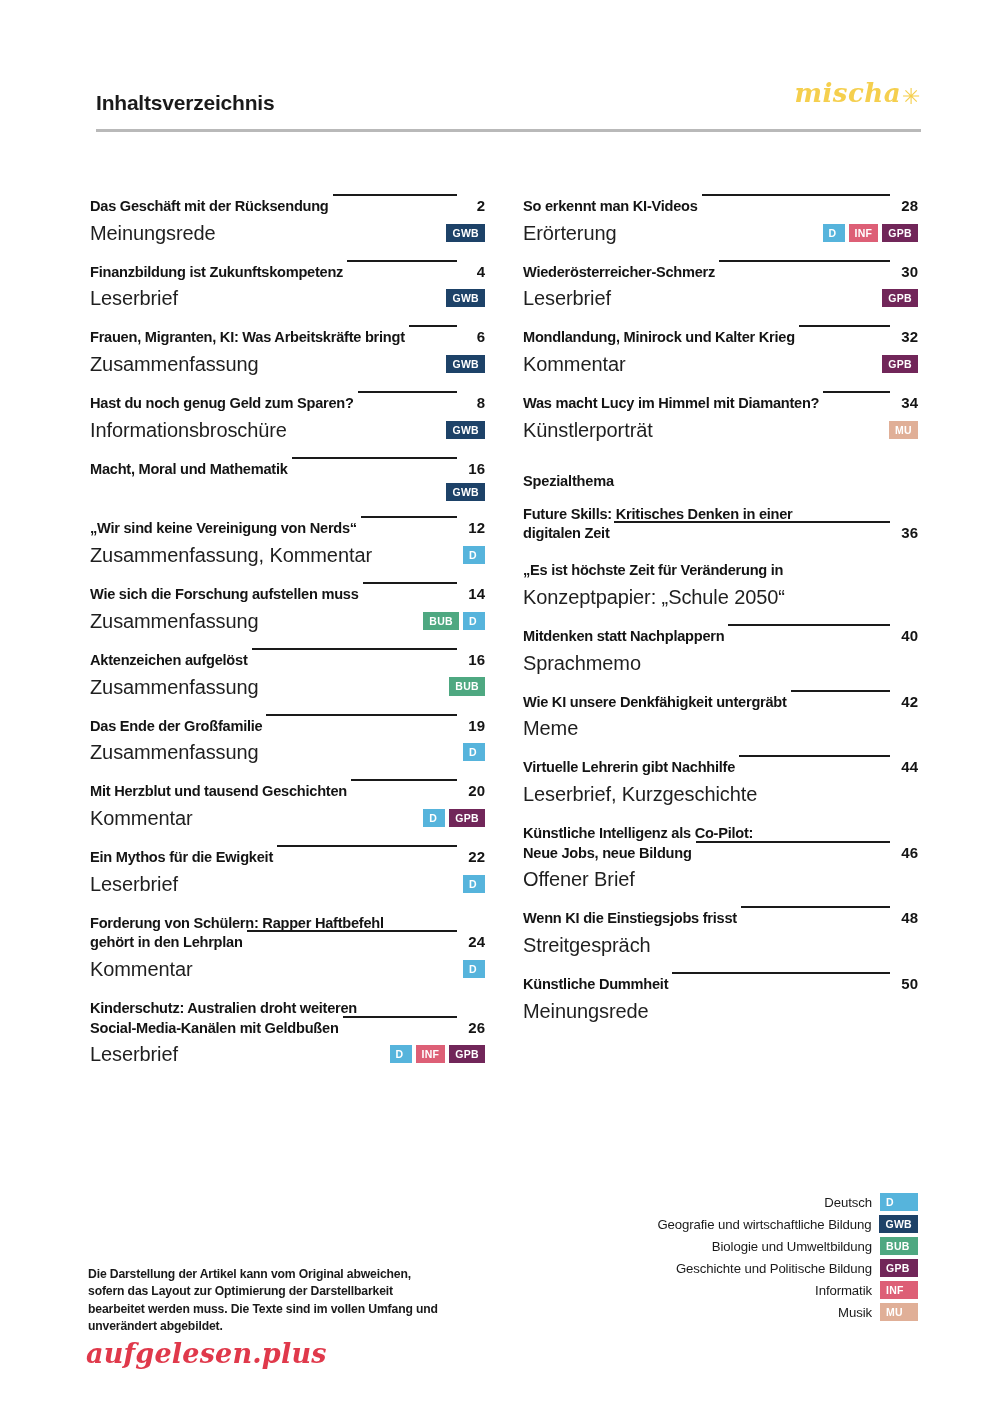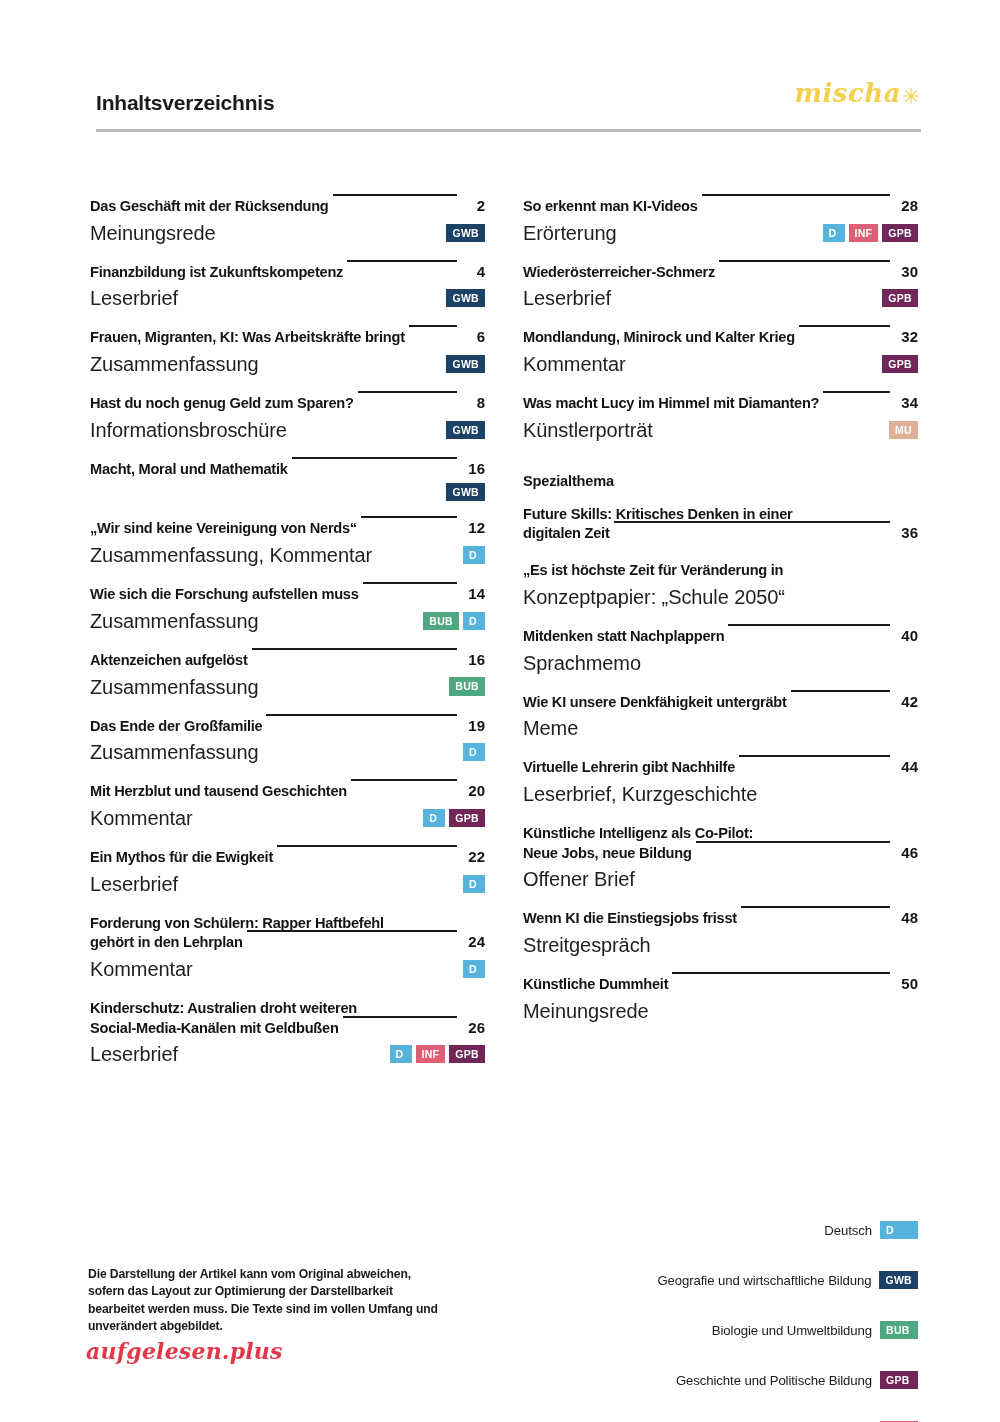--- a/index.html
+++ b/index.html
@@ -155,21 +155,20 @@
     display: flex;
     flex-direction: column;
     align-items: flex-end;
     gap: 4px;
   }
   .legend-row {
     display: flex;
     align-items: center;
     justify-content: flex-end;
     gap: 8px;
-    margin-top: 28px;
   }
   .legend-label {
     font-size: 13.2px;
     color: #1a1a1a;
     text-align: right;
     letter-spacing: -0.1px;
   }
   .legend-row .badge {
     min-width: 26px;
   }
@@ -186,21 +185,21 @@
     color: #1a1a1a;
     letter-spacing: -0.15px;
   }
   #footer-logo {
     position: absolute;
     left: 86px;
     top: 1338px;
     font-family: "DejaVu Serif", serif;
     font-style: italic;
     font-weight: bold;
-    font-size: 22px;
+    font-size: 27px;
     color: #e0394b;
     letter-spacing: 0.2px;
     white-space: nowrap;
   }
 </style>
 </head>
 <body>
 
 <div id="page-header">
   <h1 class="title">Inhaltsverzeichnis</h1>

